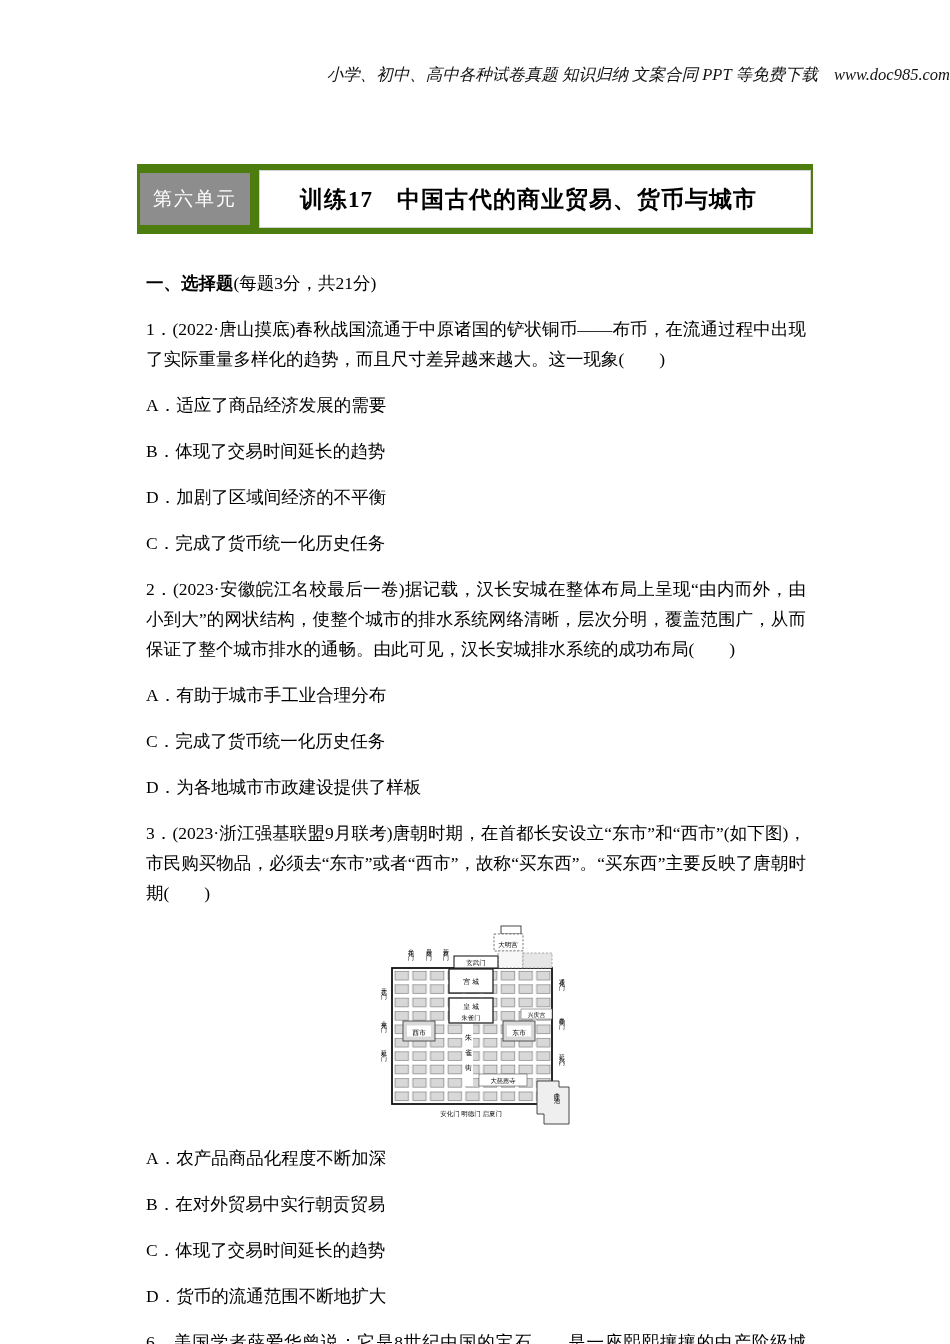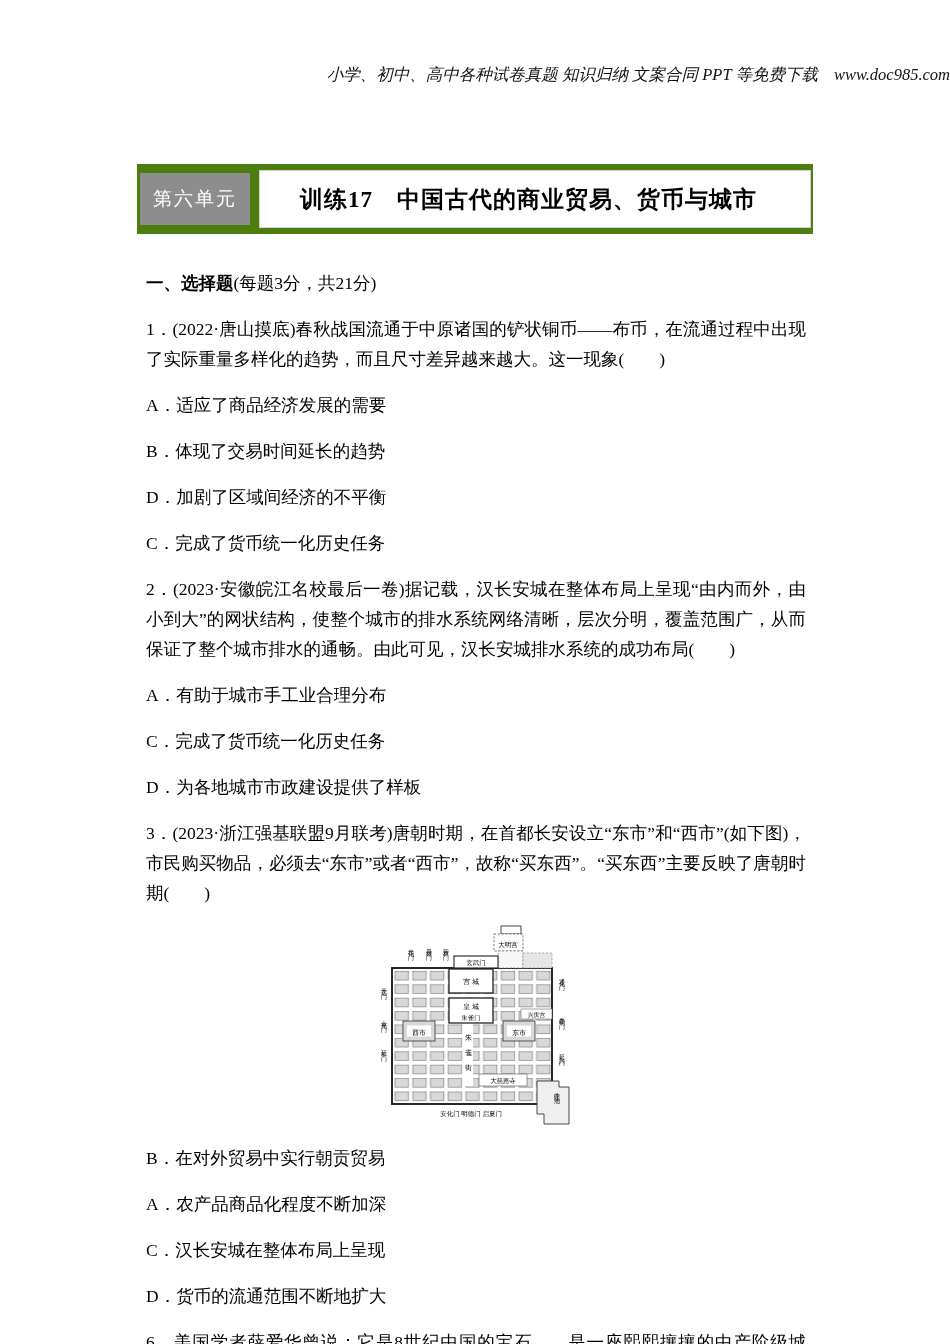--- a/index.html
+++ b/index.html
@@ -123,22 +123,22 @@
         <rect x="103" y="150" width="48" height="12" fill="#fff" stroke="#555" stroke-width="0.6"></rect>
         <text x="127" y="159" font-size="6.3" text-anchor="middle">大慈恩寺</text>
 
         <path d="M161,157 L183,157 L183,163 L193,163 L193,200 L168,200 L168,190 L161,190 Z" fill="#efefef" stroke="#333" stroke-width="0.9"></path>
         <text class="v" x="181" y="164" font-size="6">曲江池</text>
 
         <text x="95" y="192" font-size="6.5" text-anchor="middle">安化门  明德门  启夏门</text>
       </svg>
     </div>
 
+    <p>A．农产品商品化程度不断加深</p>
     <p>B．在对外贸易中实行朝贡贸易</p>
-    <p>A．农产品商品化程度不断加深</p>
-    <p>C．汉长安城在整体布局上呈现</p>
+    <p>C．体现了交易时间延长的趋势</p>
     <p>D．货币的流通范围不断地扩大</p>
 
     <p>6．美国学者薛爱华曾说：它是8世纪中国的宝石……是一座熙熙攘攘的中产阶级城市，金钱在那里轻松地流动……是一座穿着考究的城市，一座随时可以获得最好的娱乐的城市。它的繁华得益于南北交通增长，并且获得了商业强于农业的名声。这一叙述(　　)</p>
     <p>A．典型展现隋唐扬州城市面貌</p>
 
   </div>
 </div>
 
 </body></html>

